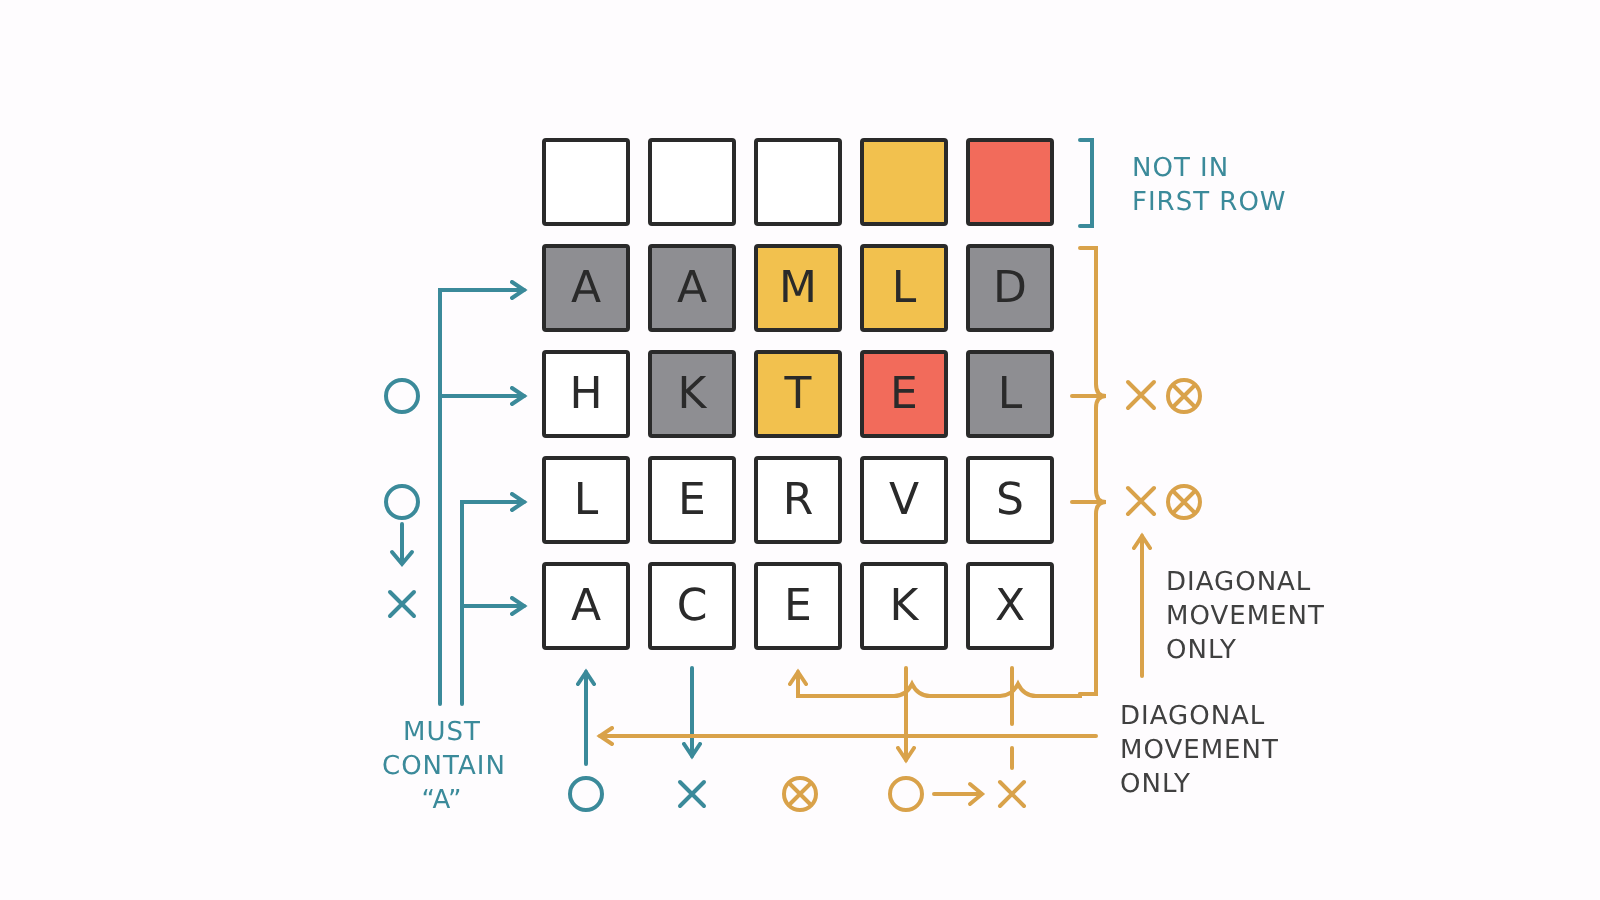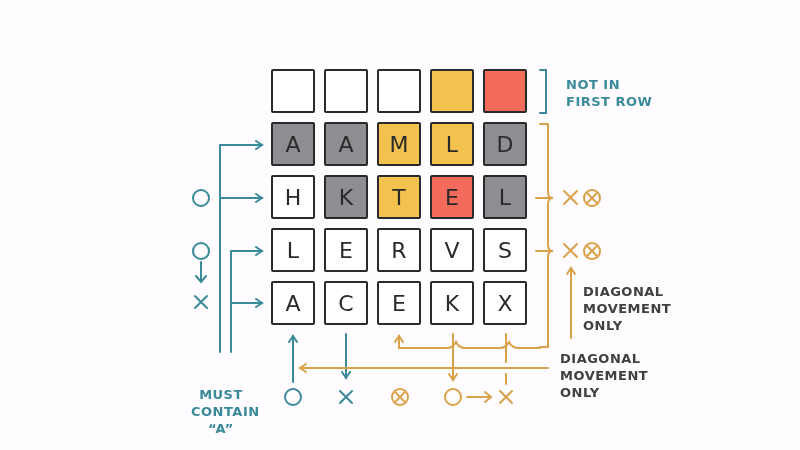--- a/index.html
+++ b/index.html
@@ -20,25 +20,24 @@
     font-size: 22px; color: #2a2a2a;
     font-family: "DejaVu Sans", sans-serif;
   }
   .label {
     position: absolute;
     font-family: "DejaVu Sans", sans-serif;
     font-size: 13px;
     line-height: 17px;
     letter-spacing: 0.5px;
     white-space: pre;
-    font-weight: bold;
   }
   .teal { color: #3b8a9a; }
   .orange { color: #404040; }
-  .center { text-align: center; margin-top: 28px; }
+  .center { text-align: center; }
 </style>
 </head>
 <body>
 
 <svg id="canvas" width="800" height="450" viewBox="0 0 800 450" xmlns="http://www.w3.org/2000/svg">
   <defs>
     <marker id="arrTeal" markerWidth="10" markerHeight="10" refX="7" refY="5" orient="auto" markerUnits="userSpaceOnUse">
       <path d="M1,1 L7,5 L1,9" fill="none" stroke="#3b8a9a" stroke-width="2" stroke-linecap="round"></path>
     </marker>
     <marker id="arrOrange" markerWidth="10" markerHeight="10" refX="7" refY="5" orient="auto" markerUnits="userSpaceOnUse">

